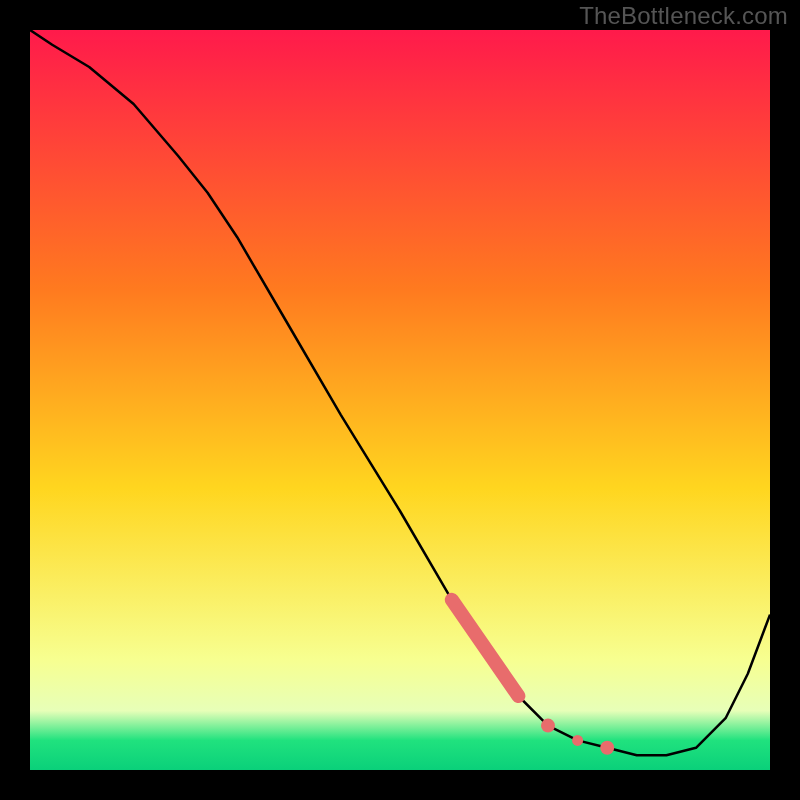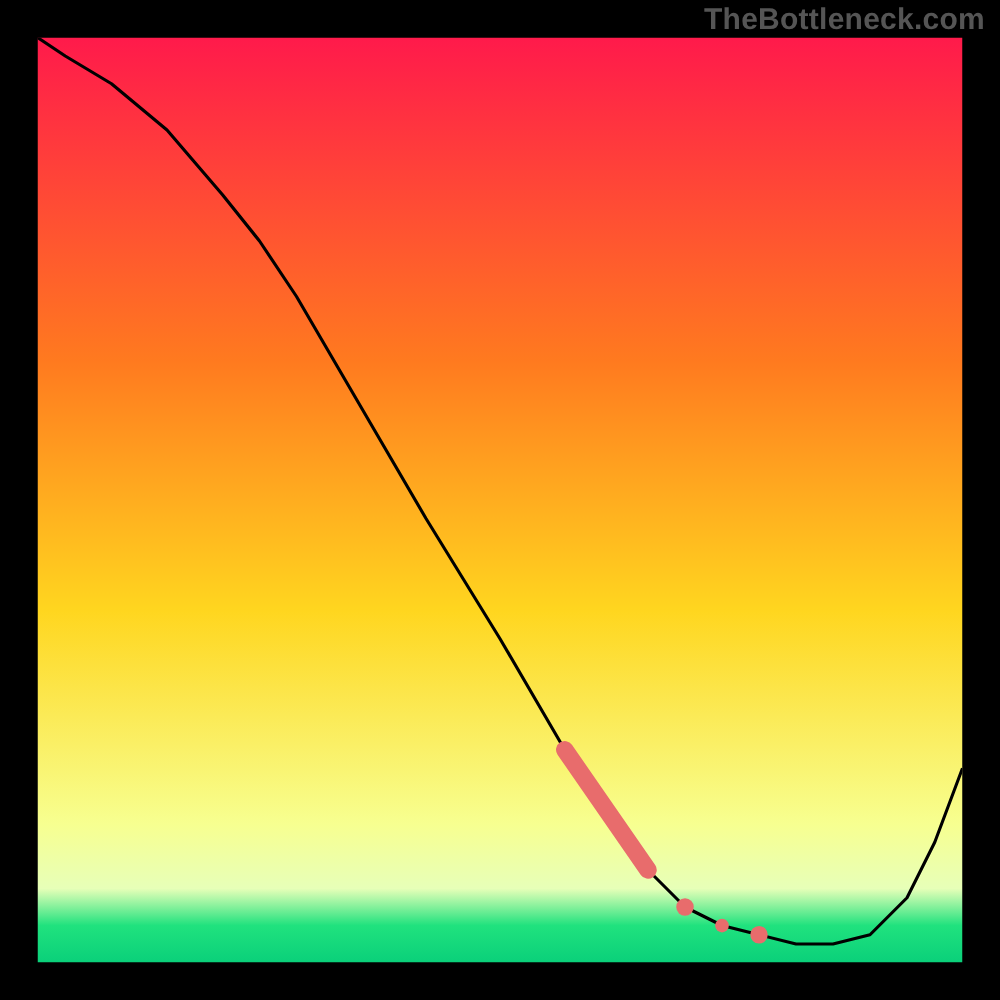--- a/index.html
+++ b/index.html
@@ -16,21 +16,21 @@
     width: 800px;
     height: 800px;
     background: #000;
   }
   .watermark {
     position: absolute;
     top: 2px;
     right: 12px;
     color: #555;
     font-size: 24px;
-    font-weight: 700;
+    font-weight: 400;
     letter-spacing: 0.2px;
     user-select: none;
   }
   .plot {
     position: absolute;
     left: 30px;
     top: 30px;
     width: 740px;
     height: 740px;
   }

